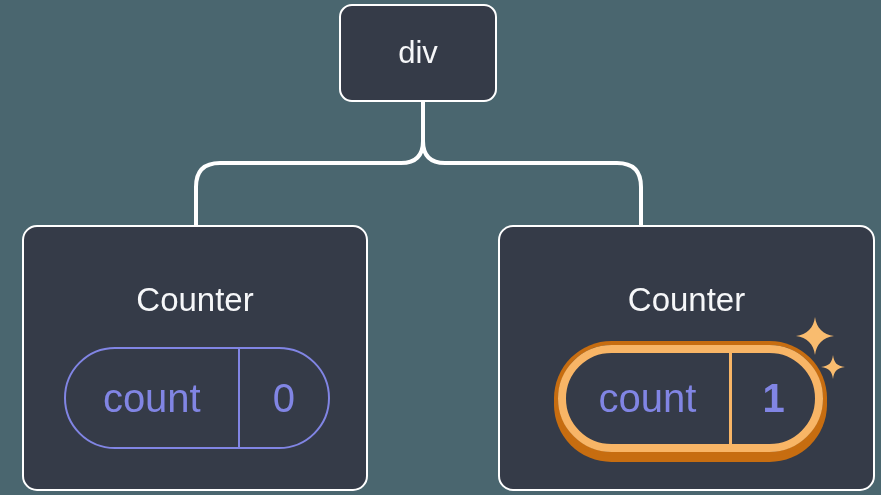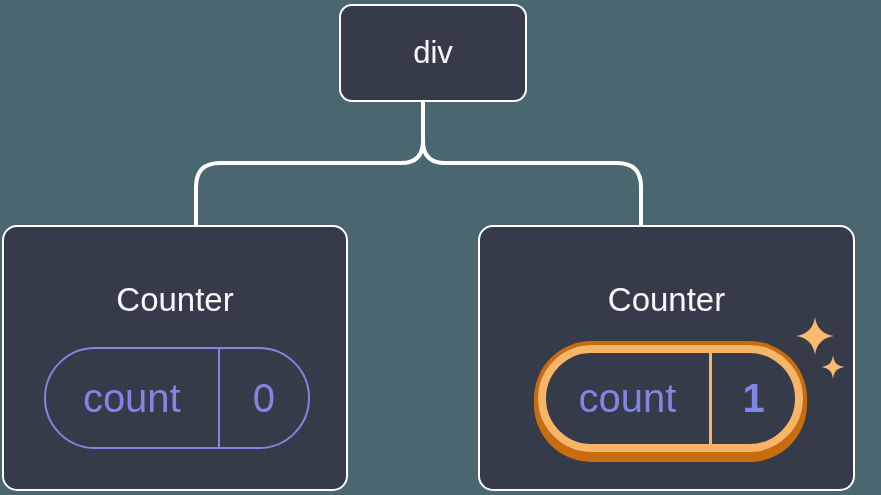--- a/index.html
+++ b/index.html
@@ -18,35 +18,36 @@
     pointer-events: none;
   }
   .node {
     position: absolute;
     background: #353b48;
     border: 2.5px solid #ffffff;
     box-sizing: border-box;
   }
   .root-node {
     left: 339px; top: 4px;
-    width: 188px; height: 98px;
+    width: 158px; height: 98px;
     border-radius: 13px;
     display: flex;
     align-items: center;
     justify-content: center;
   }
   .root-label {
     color: #f6f7f9;
     font-size: 31px;
     font-weight: 500;
   }
   .counter-box {
     top: 225px;
     height: 266px;
     border-radius: 15px;
+    margin-left: 20px;
   }
   .left-box  { left: 2px;   width: 346px; }
   .right-box { left: 478px; width: 377px; }
   .counter-title {
     position: absolute;
     top: 54px;
     left: 0;
     width: 100%;
     text-align: center;
     color: #f6f7f9;

